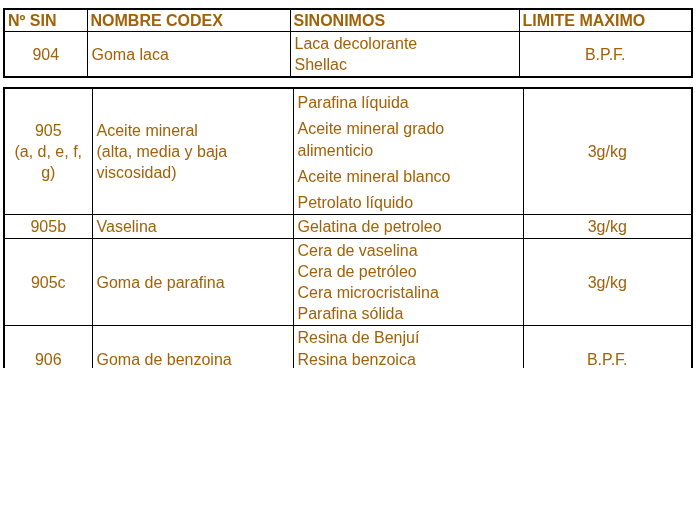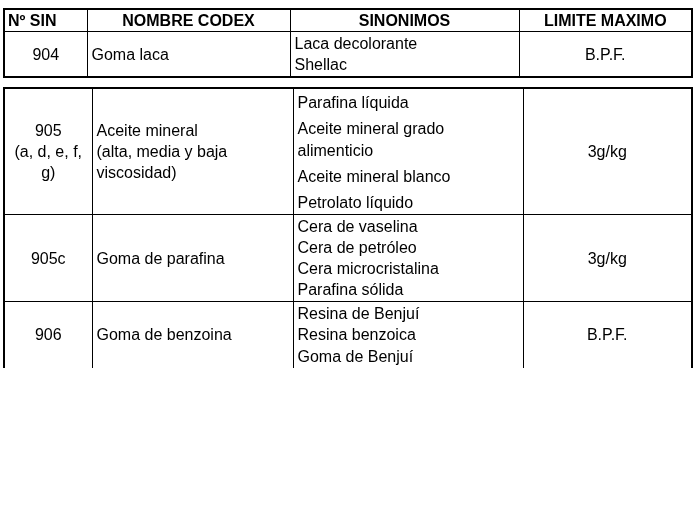--- a/index.html
+++ b/index.html
@@ -4,42 +4,42 @@
 <style>
   html, body { margin: 0; padding: 0; background: #ffffff; }
   .page {
     position: relative;
     width: 699px;
     height: 368px;
     background: #ffffff;
     box-sizing: border-box;
     padding: 8px 0 0 3px;
     font-family: "Liberation Sans", sans-serif;
-    color: #000000;
+    color: #a16207;
     overflow: hidden;
   }
   table.doc-table {
     border-collapse: collapse;
     table-layout: fixed;
     width: 688px;
     border: 2px solid #000000;
   }
   #table-upper { margin-bottom: 9px; }
   #table-lower { border-bottom-width: 3px; }
   .doc-table th, .doc-table td {
     border: 1.5px solid #000000;
     font-size: 16px;
     line-height: 1.32;
     padding: 1px 4px;
     overflow: hidden;
     vertical-align: middle;
   }
   .doc-table th {
     font-weight: bold;
-    text-align: center;
+    text-align: left;
     height: 21px;
     padding: 0 3px;
   }
   th.th-left { text-align: left; }
   .num { text-align: center; }
   .lim { text-align: center; }
   .va-t { vertical-align: top; }
   .va-m { vertical-align: middle; }
   .va-b { vertical-align: bottom; padding-bottom: 3px; }
   .prewrap { white-space: pre-line; }
@@ -92,20 +92,28 @@
       <td class="va-m prewrap">Aceite mineral
 (alta, media y baja viscosidad)</td>
       <td class="va-m syn syn-spaced">
         <p>Parafina líquida</p>
         <p>Aceite mineral grado alimenticio</p>
         <p>Aceite mineral blanco</p>
         <p>Petrolato líquido</p>
       </td>
       <td class="lim va-m">3g/kg</td>
     </tr>
+    <tr style="height:21px">
+      <td class="num va-m">905b</td>
+      <td class="va-m">Vaselina</td>
+      <td class="va-m syn">
+        <p>Gelatina de petroleo</p>
+      </td>
+      <td class="lim va-m">3g/kg</td>
+    </tr>
     <tr style="height:86px">
       <td class="num va-m">905c</td>
       <td class="va-m">Goma de parafina</td>
       <td class="va-m syn">
         <p>Cera de vaselina</p>
         <p>Cera de petróleo</p>
         <p>Cera microcristalina</p>
         <p>Parafina sólida</p>
       </td>
       <td class="lim va-m">3g/kg</td>

